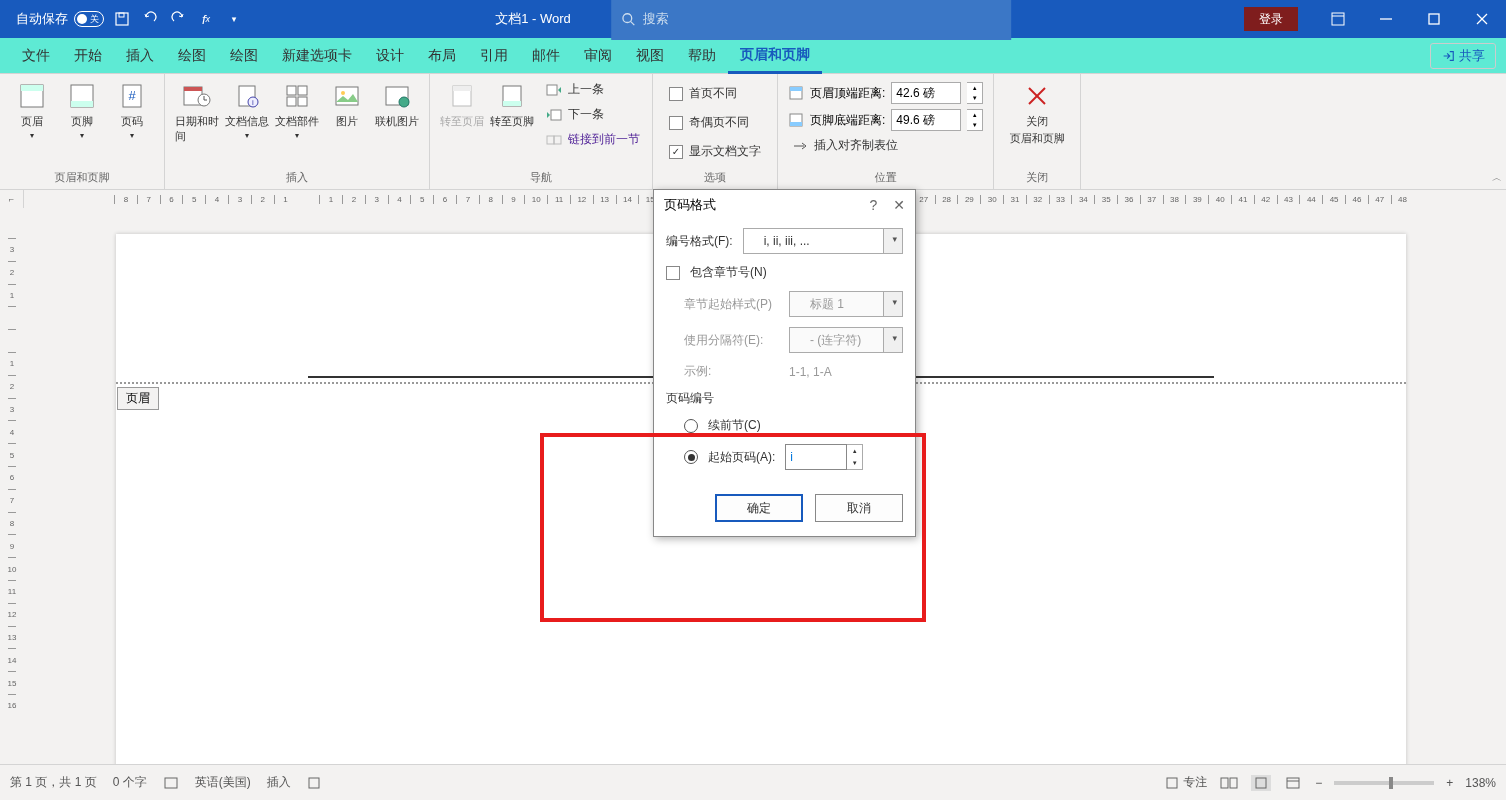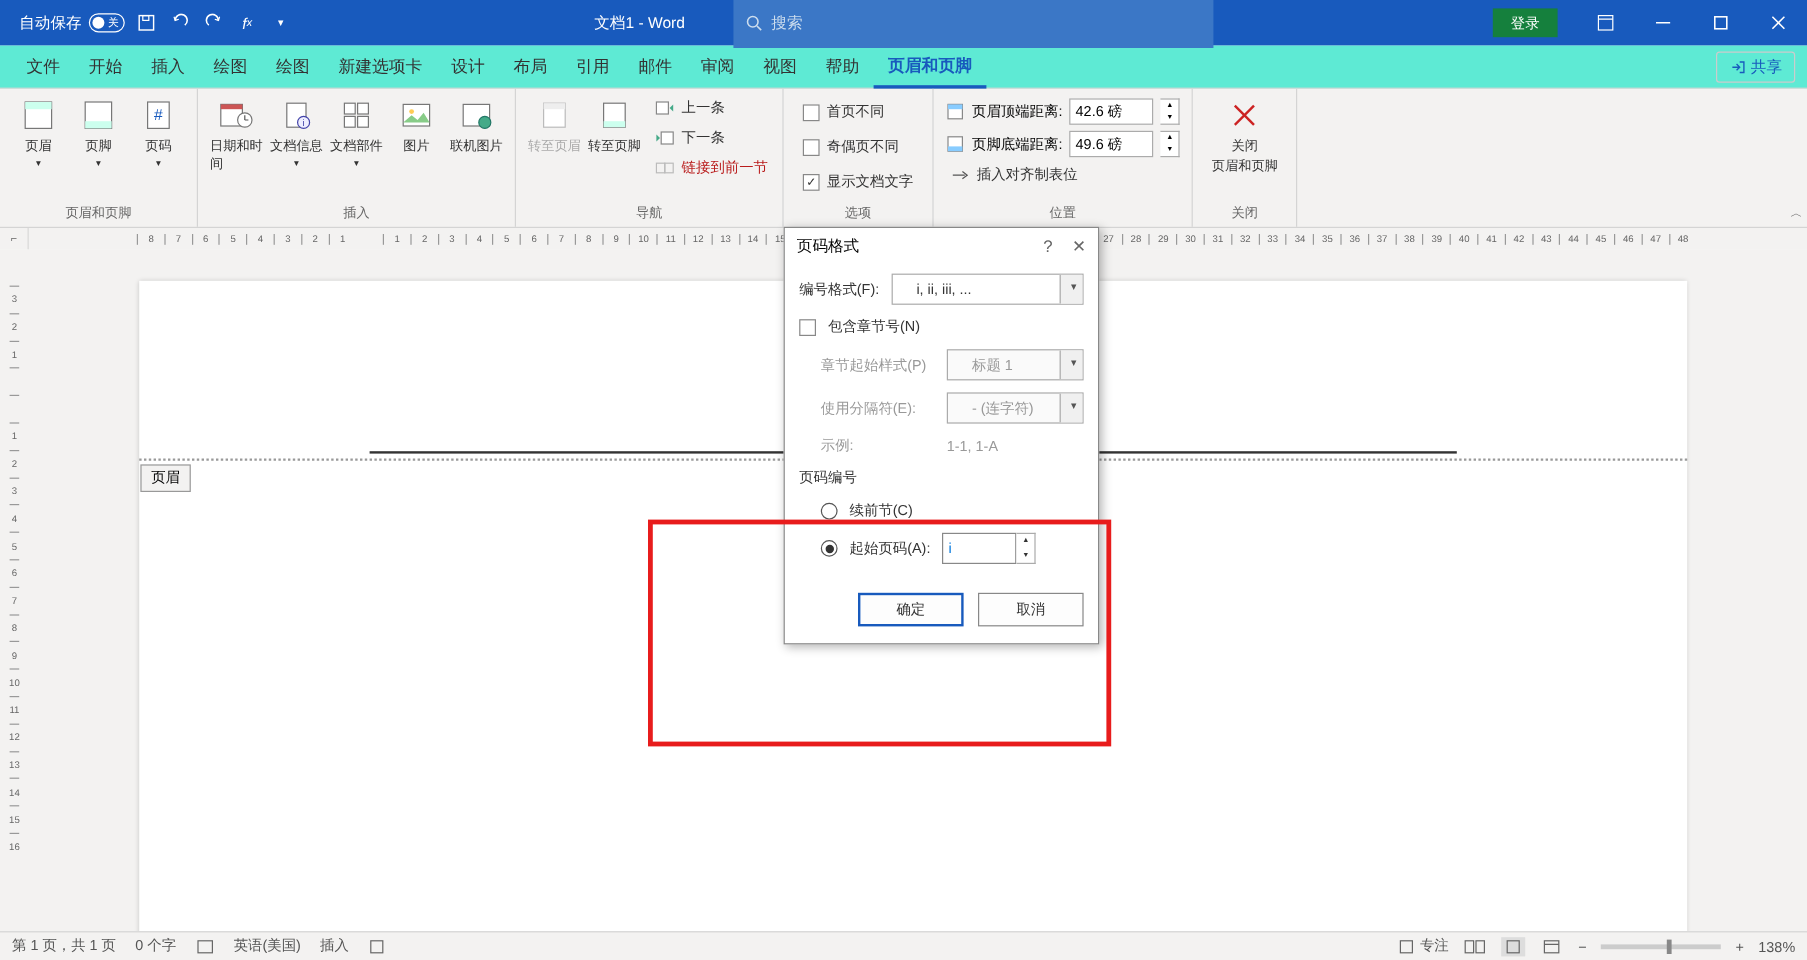--- a/index.html
+++ b/index.html
@@ -8,39 +8,39 @@
 
 .titlebar { height: 38px; background: #185ABD; display: flex; align-items: center; color: #fff; font-size: 13px; }
 .titlebar-left { display: flex; align-items: center; gap: 8px; padding-left: 16px; }
 .autosave { display: flex; align-items: center; gap: 6px; }
 .toggle { width: 30px; height: 16px; border: 1px solid #fff; border-radius: 8px; position: relative; }
 .toggle::after { content: ''; position: absolute; width: 10px; height: 10px; background: #fff; border-radius: 50%; top: 2px; left: 2px; }
 .qat-btn { width: 20px; height: 20px; display: flex; align-items: center; justify-content: center; cursor: pointer; }
 .title-center { position: absolute; left: 50%; transform: translateX(-50%); display: flex; align-items: center; gap: 40px; }
 .search-box { width: 400px; height: 42px; background: #3B77C6; display: flex; align-items: center; padding: 0 10px; gap: 8px; color: #cde; }
 .titlebar-right { margin-left: auto; display: flex; align-items: center; gap: 0; }
-.login-btn { width: 54px; height: 24px; background: #15803d; display: flex; align-items: center; justify-content: center; margin-right: 16px; font-size: 12px; cursor: pointer; }
+.login-btn { width: 54px; height: 24px; background: #7f1d1d; display: flex; align-items: center; justify-content: center; margin-right: 16px; font-size: 12px; cursor: pointer; }
 .win-btn { width: 48px; height: 38px; display: flex; align-items: center; justify-content: center; cursor: pointer; }
 
 
 .ribbon-tabs { height: 36px; background: #5eead4; display: flex; align-items: center; padding: 0 10px; border-bottom: 1px solid #d4d4d4; }
 .tab { padding: 0 12px; height: 36px; display: flex; align-items: center; font-size: 14px; color: #333; cursor: pointer; }
 .tab.active { color: #185ABD; font-weight: 600; border-bottom: 3px solid #185ABD; margin-bottom: -1px; }
 .share-btn { margin-left: auto; color: #185ABD; display: flex; align-items: center; gap: 4px; font-size: 13px; cursor: pointer; border: 1px solid #ccc; padding: 3px 10px; border-radius: 3px;}
 
 
 .ribbon { height: 116px; background: #F3F2F1; display: flex; border-bottom: 1px solid #d4d4d4; position: relative; }
 .ribbon-group { border-right: 1px solid #d4d4d4; padding: 4px 8px 2px; display: flex; flex-direction: column; }
 .group-content { flex: 1; display: flex; align-items: flex-start; gap: 2px; }
 .group-label { font-size: 11px; color: #666; text-align: center; padding: 2px 0; }
 .big-btn { width: 48px; display: flex; flex-direction: column; align-items: center; gap: 2px; font-size: 11px; color: #333; cursor: pointer; padding: 2px; }
 .big-btn.disabled { color: #aaa; justify-content: flex-end; }
 .big-icon { width: 32px; height: 32px; display: flex; align-items: center; justify-content: center; }
 .small-row { display: flex; align-items: center; gap: 6px; font-size: 12px; color: #333; padding: 3px 4px; cursor: pointer; }
-.small-row.disabled { color: #b91c1c; }
+.small-row.disabled { color: #4c1d95; }
 .checkbox { width: 14px; height: 14px; border: 1px solid #888; background: #fff; display: inline-flex; align-items: center; justify-content: center; font-size: 10px; color: #333; }
 .pos-row { display: flex; align-items: center; gap: 6px; font-size: 12px; padding: 2px 0; }
 .pos-input { width: 70px; height: 22px; border: 1px solid #ababab; background: #fff; padding: 0 4px; font-size: 12px; }
 .spinner { width: 16px; height: 22px; border: 1px solid #ababab; border-left: none; background: #fff; display: flex; flex-direction: column; }
 .spinner div { flex: 1; display: flex; align-items: center; justify-content: center; font-size: 6px; cursor: pointer; }
 .collapse-btn { position: absolute; right: 4px; bottom: 4px; font-size: 10px; color: #666; cursor: pointer; }
 
 
 .ruler-area { height: 18px; background: #F3F2F1; display: flex; }
 .ruler-corner { width: 24px; border-right: 1px solid #d4d4d4; display:flex; align-items:center; justify-content:center; font-size:9px; color:#666;}
@@ -71,21 +71,21 @@
 .radio { width: 14px; height: 14px; border: 1px solid #555; border-radius: 50%; display: inline-flex; align-items: center; justify-content: center; }
 .radio.checked::after { content: ''; width: 7px; height: 7px; background: #333; border-radius: 50%; }
 .num-input { width: 62px; height: 26px; border: 1px solid #888; background: #fff; padding: 0 4px; color: #07d; font-size: 12px; }
 .dlg-btns { display: flex; justify-content: flex-end; gap: 12px; margin-top: 24px; }
 .dlg-btn { width: 88px; height: 28px; border: 1px solid #888; background: #fdfdfd; display: flex; align-items: center; justify-content: center; cursor: pointer; font-size: 12px; }
 .dlg-btn.primary { border: 2px solid #185ABD; }
 
 .red-box { position: absolute; left: 540px; top: 433px; width: 386px; height: 189px; border: 4px solid #E81C1C; z-index: 101; pointer-events: none; }
 
 
-.statusbar { position: absolute; bottom: 0; left: 0; right: 0; height: 24px; background: #F3F2F1; border-top: 1px solid #d4d4d4; display: flex; align-items: center; padding: 0 10px; font-size: 12px; color: #555; gap: 16px; }
+.statusbar { position: absolute; bottom: 0; left: 0; right: 0; height: 36px; background: #F3F2F1; border-top: 1px solid #d4d4d4; display: flex; align-items: center; padding: 0 10px; font-size: 12px; color: #555; gap: 16px; }
 .status-right { margin-left: auto; display: flex; align-items: center; gap: 12px; }
 .zoom-slider { width: 100px; height: 4px; background: #ccc; position: relative; }
 .zoom-slider::after { content: ''; position: absolute; left: 55%; top: -4px; width: 4px; height: 12px; background: #888; }
 .view-btn { width: 20px; height: 16px; display: flex; align-items: center; justify-content: center; cursor: pointer;}
 svg { display: block; }
 </style>
 </head>
 <body>
 
 <div class="titlebar">

